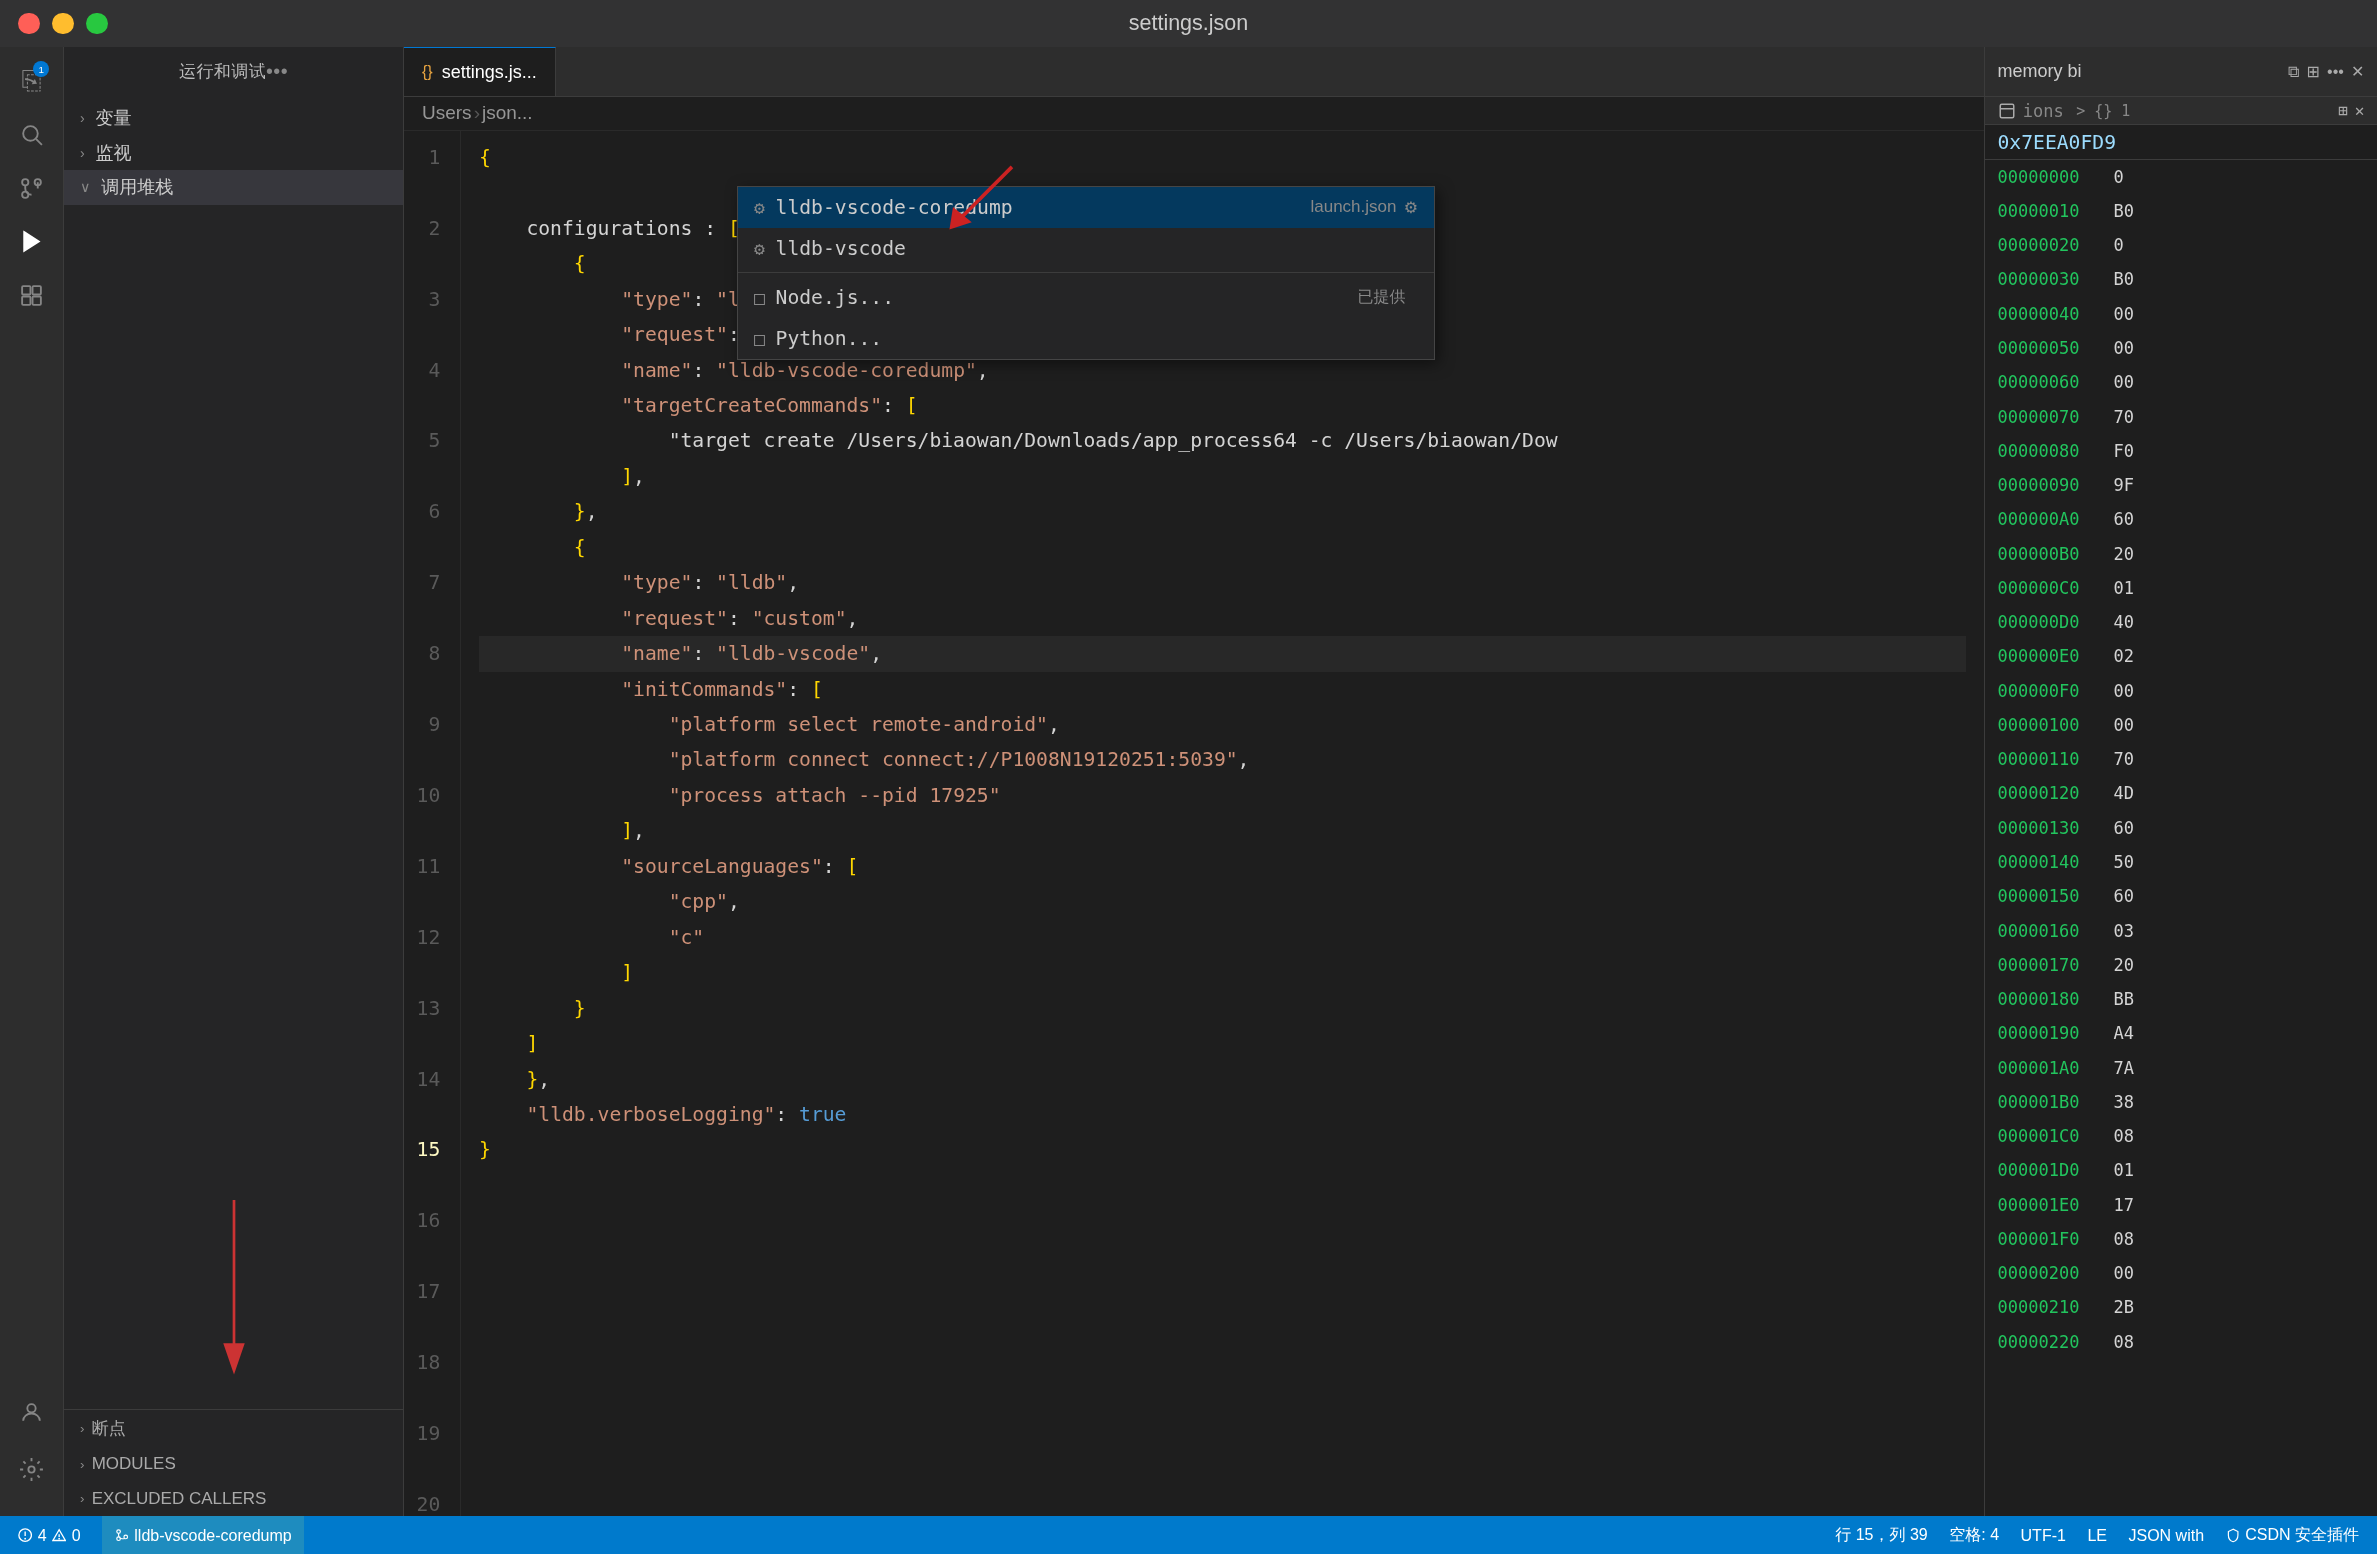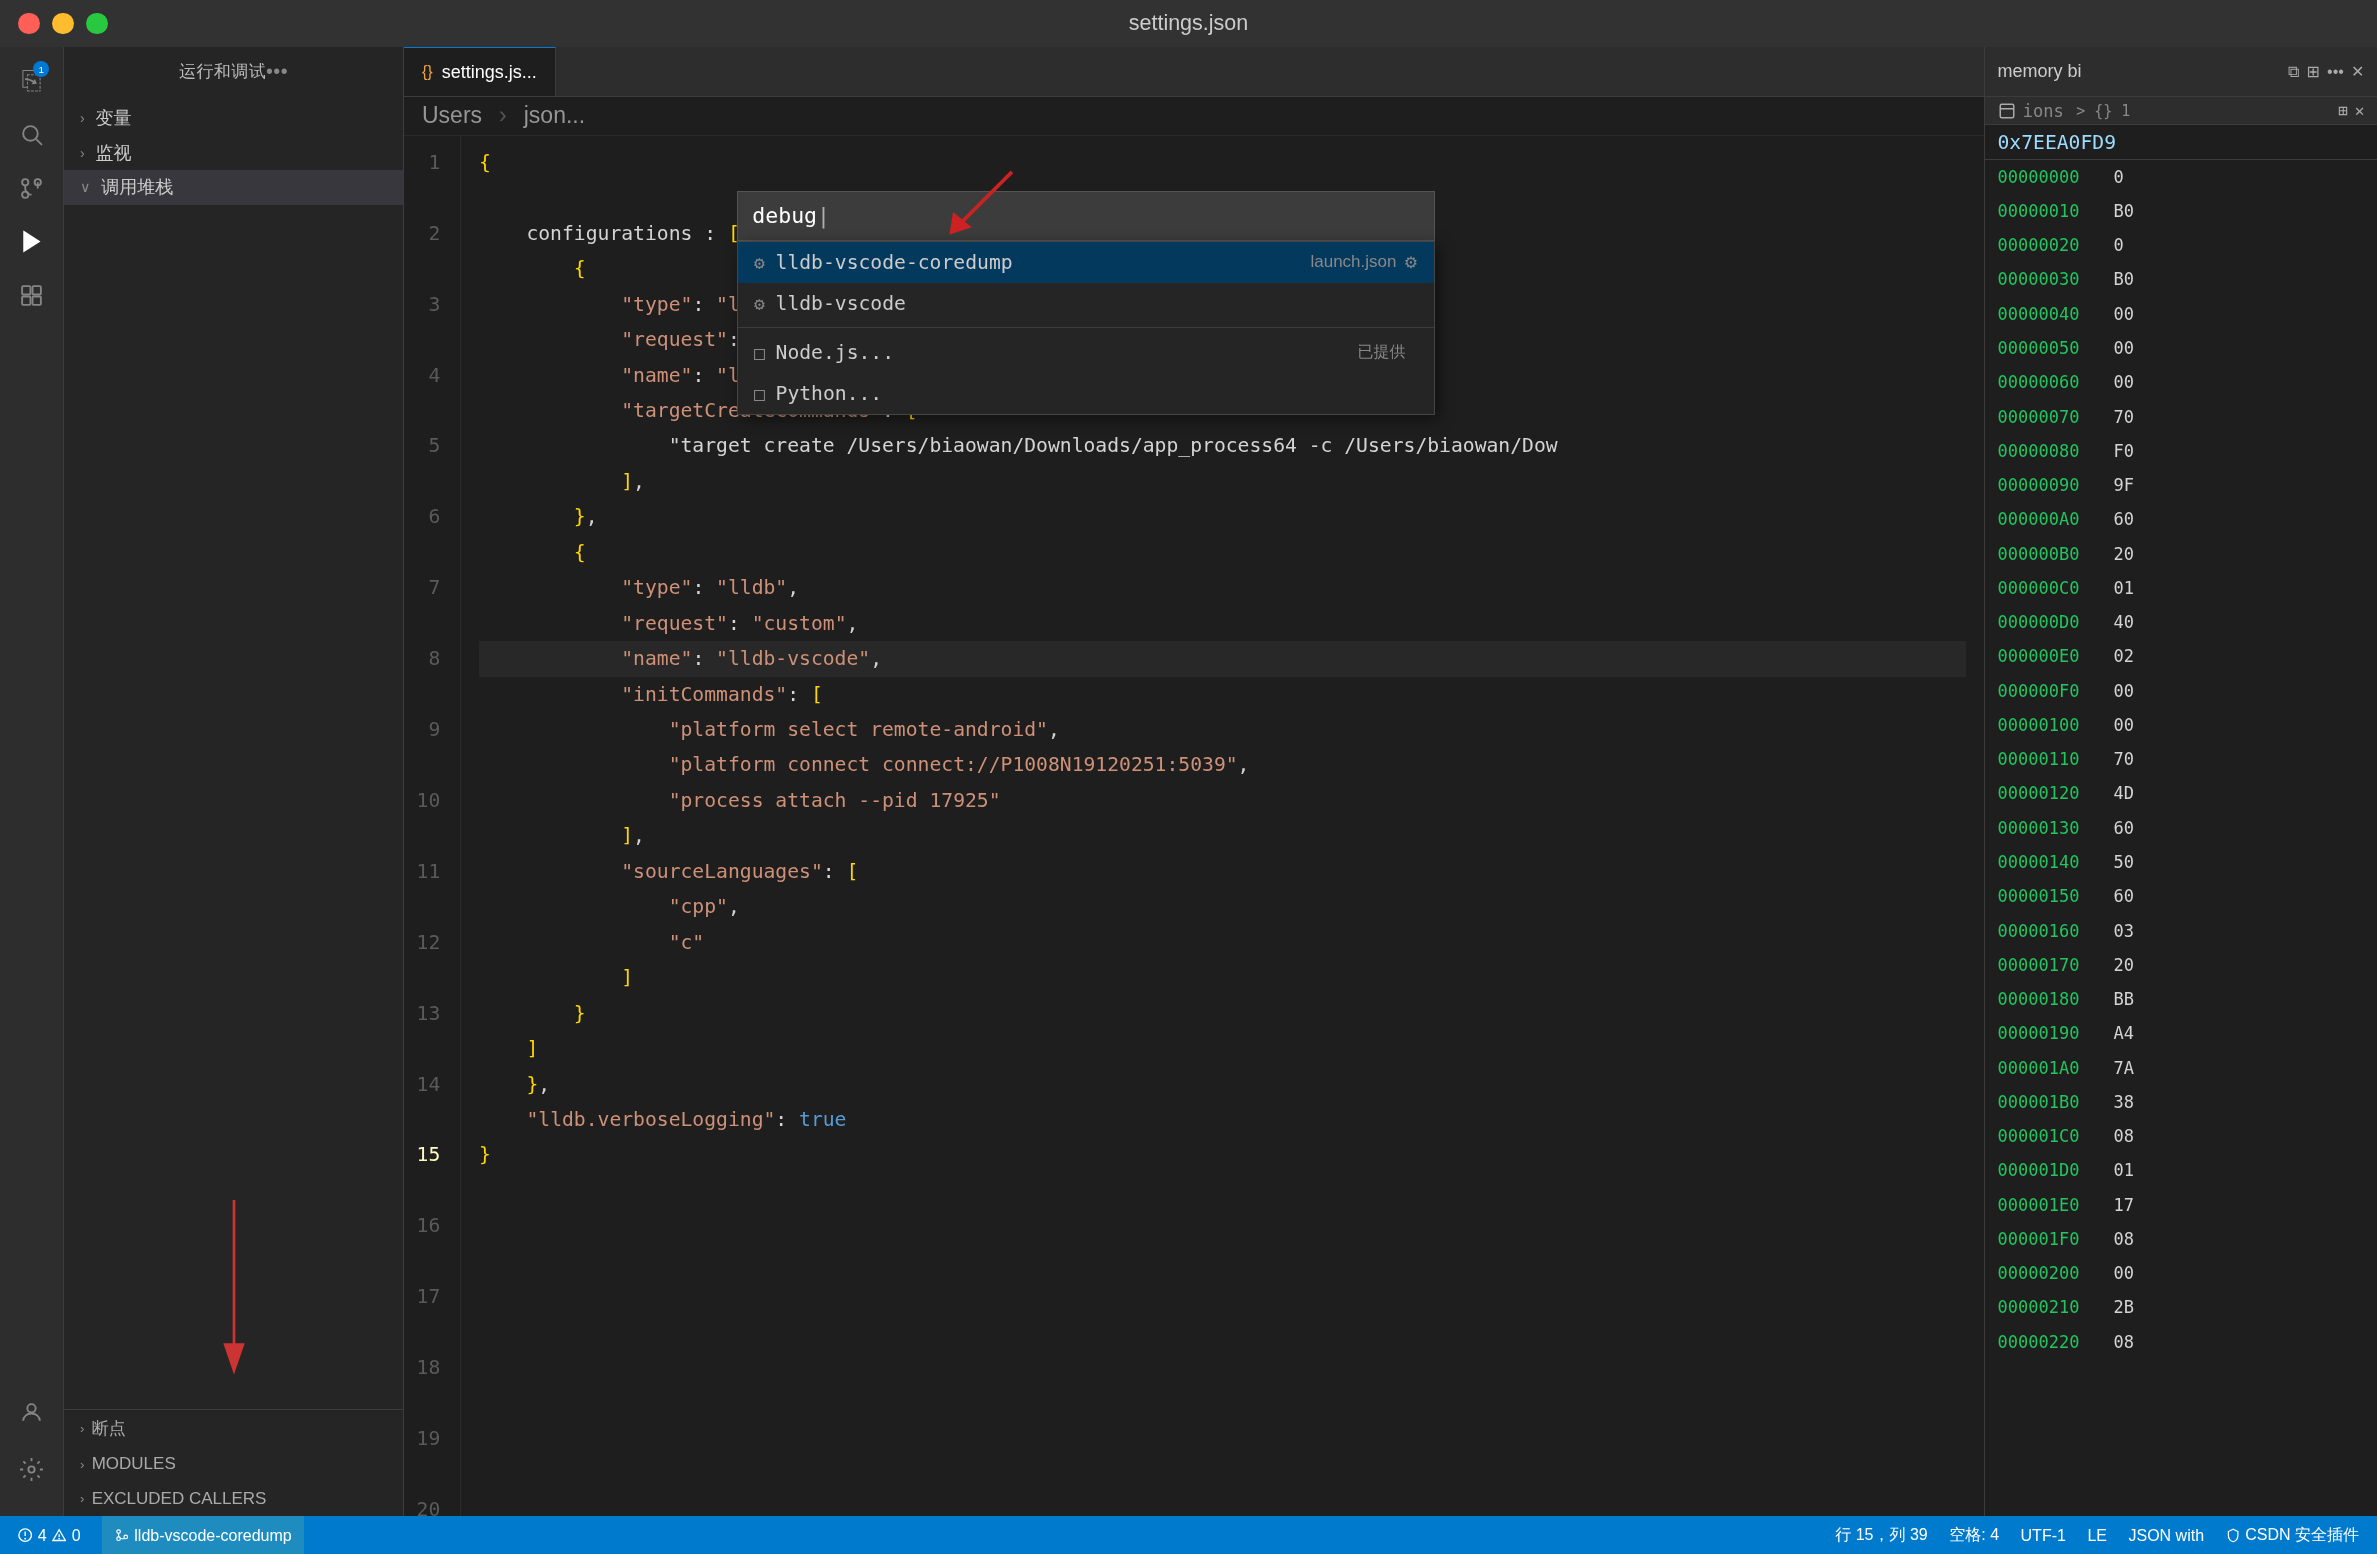--- a/index.html
+++ b/index.html
@@ -203,26 +203,26 @@
     }
     .tab-icon {
       color: #e8a440;
       font-size: 16px;
     }
 
     
     .breadcrumb {
       background: #1e1e1e;
       padding: 5.4px 18px;
-      font-size: 23px;
+      font-size: 19px;
       font-family: -apple-system, sans-serif;
       color: #969696;
       display: flex;
       align-items: flex-end;
-      gap: 17px;
+      gap: 2px;
       flex-shrink: 0;
       border-bottom: 0.9px solid #2a2a2a;
     }
     .breadcrumb-sep { color: #555; }
 
     
     .editor-content {
       flex: 1;
       overflow: hidden;
       display: flex;
@@ -580,24 +580,20 @@
           <span class="code-line">                <span class="c-string">"c"</span></span>
           <span class="code-line">            <span class="c-bracket">]</span></span>
           <span class="code-line">        <span class="c-brace">}</span></span>
           <span class="code-line">    <span class="c-bracket">]</span></span>
           <span class="code-line">    <span class="c-brace">}</span>,</span>
           <span class="code-line">    <span class="c-string">"lldb.verboseLogging"</span>: <span class="c-bool">true</span></span>
           <span class="code-line"><span class="c-brace">}</span></span>
         </div>
 
       <div class="autocomplete-overlay">
-        <div class="search-input-box">
-          <span>debug</span>
-            <span class="search-input-cursor"></span>
-        </div>
         <div class="dropdown">
           <div class="dropdown-item selected">
             <div class="dropdown-item-left">
               <span class="dropdown-item-icon">⚙</span>
               <span class="dropdown-item-label">lldb-vscode-coredump</span>
             </div>
             <div class="dropdown-item-right">
               <span>launch.json</span>
               <span class="gear">⚙</span>
             </div>

